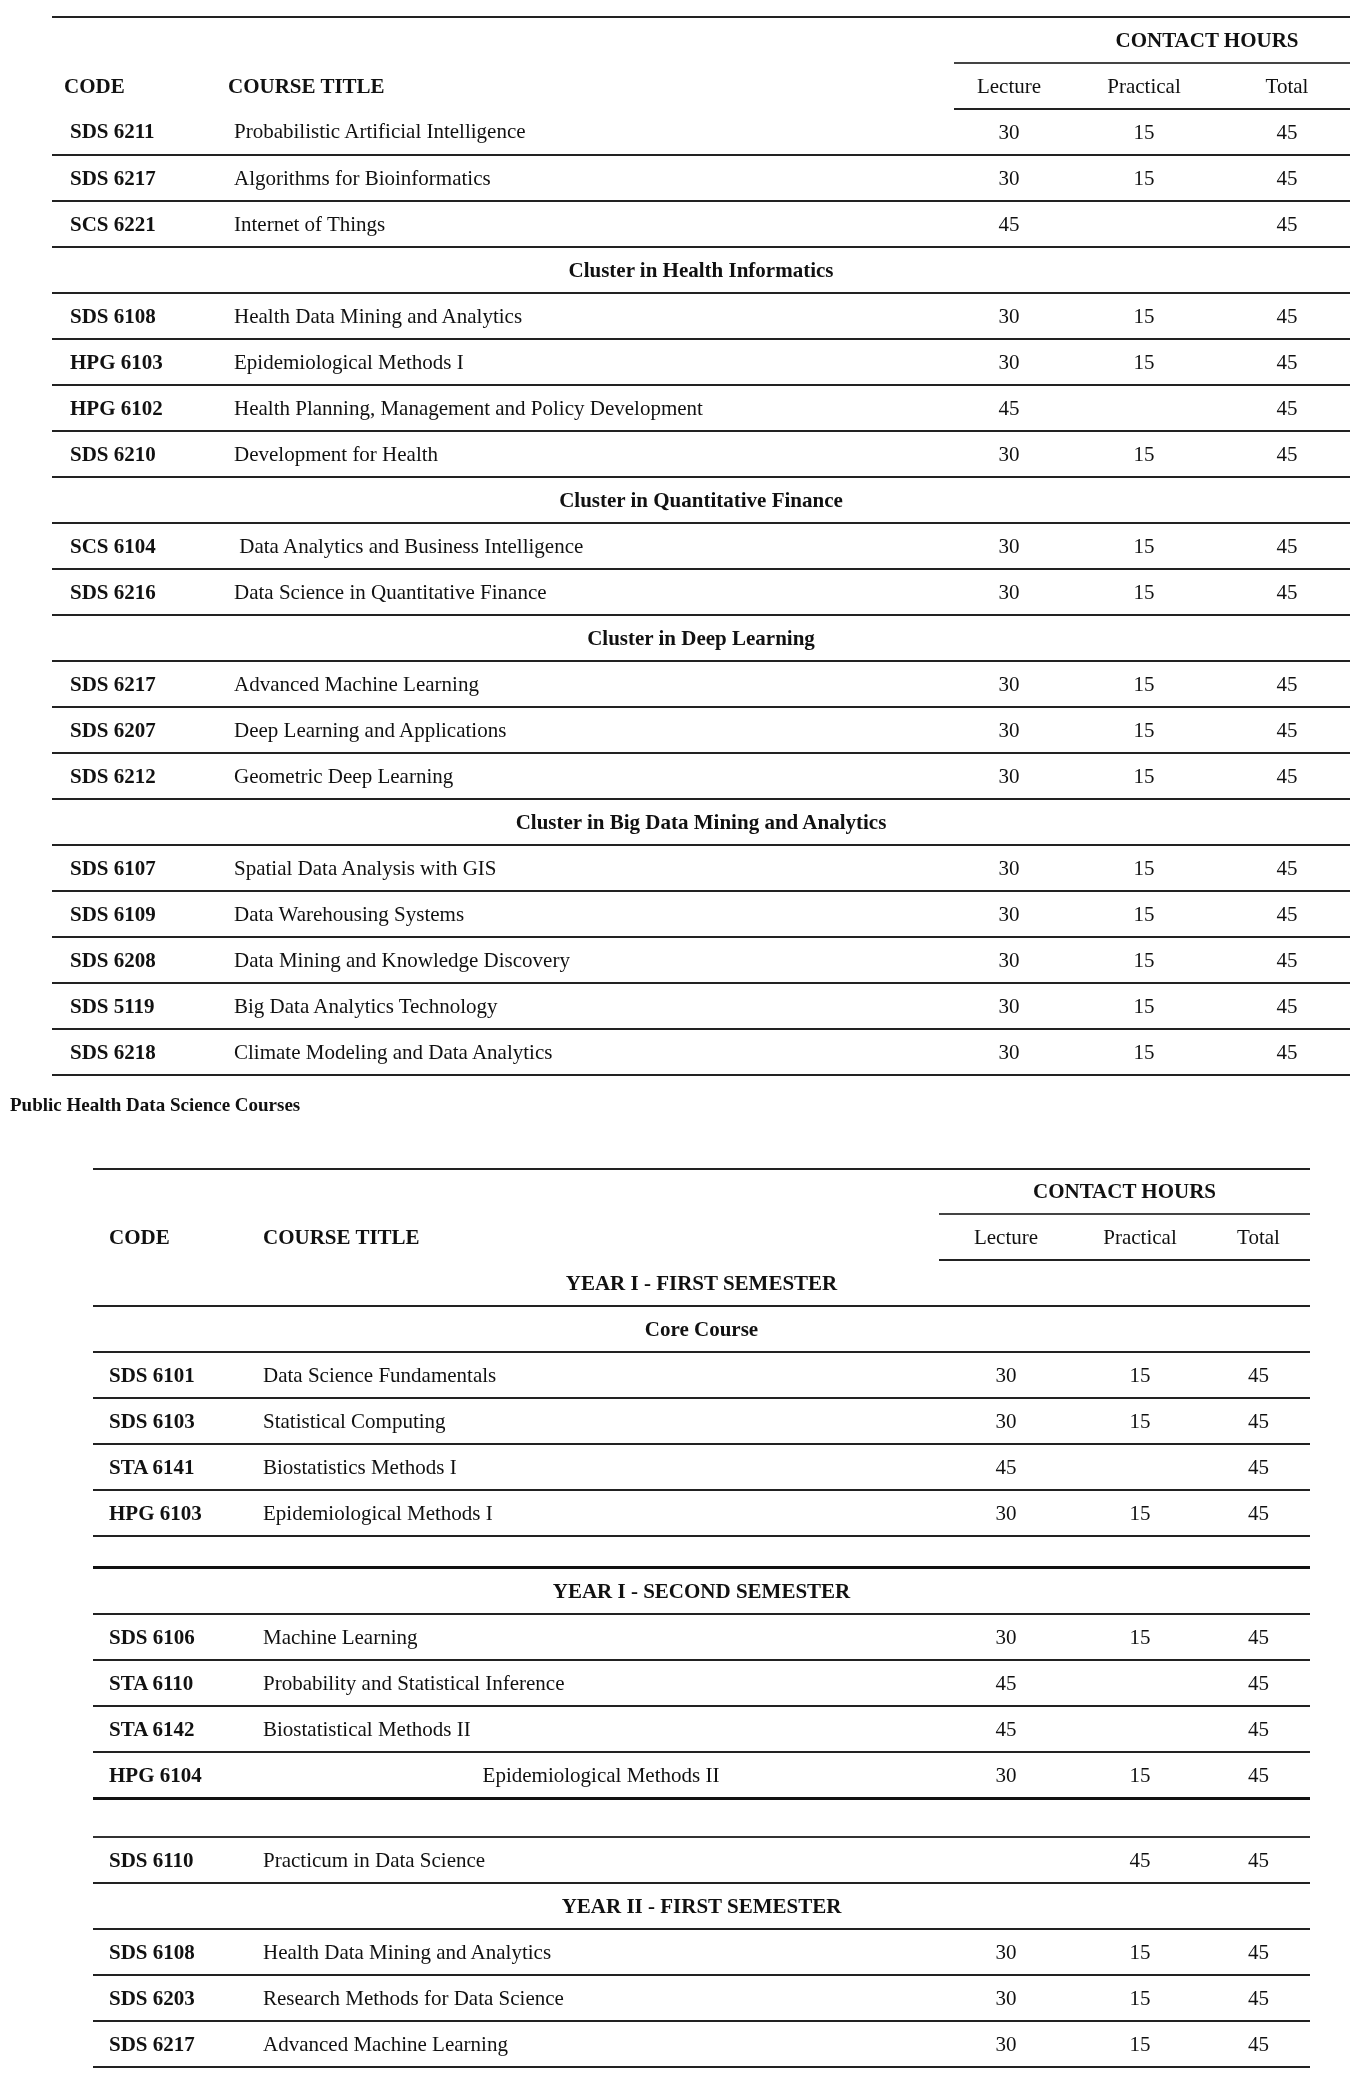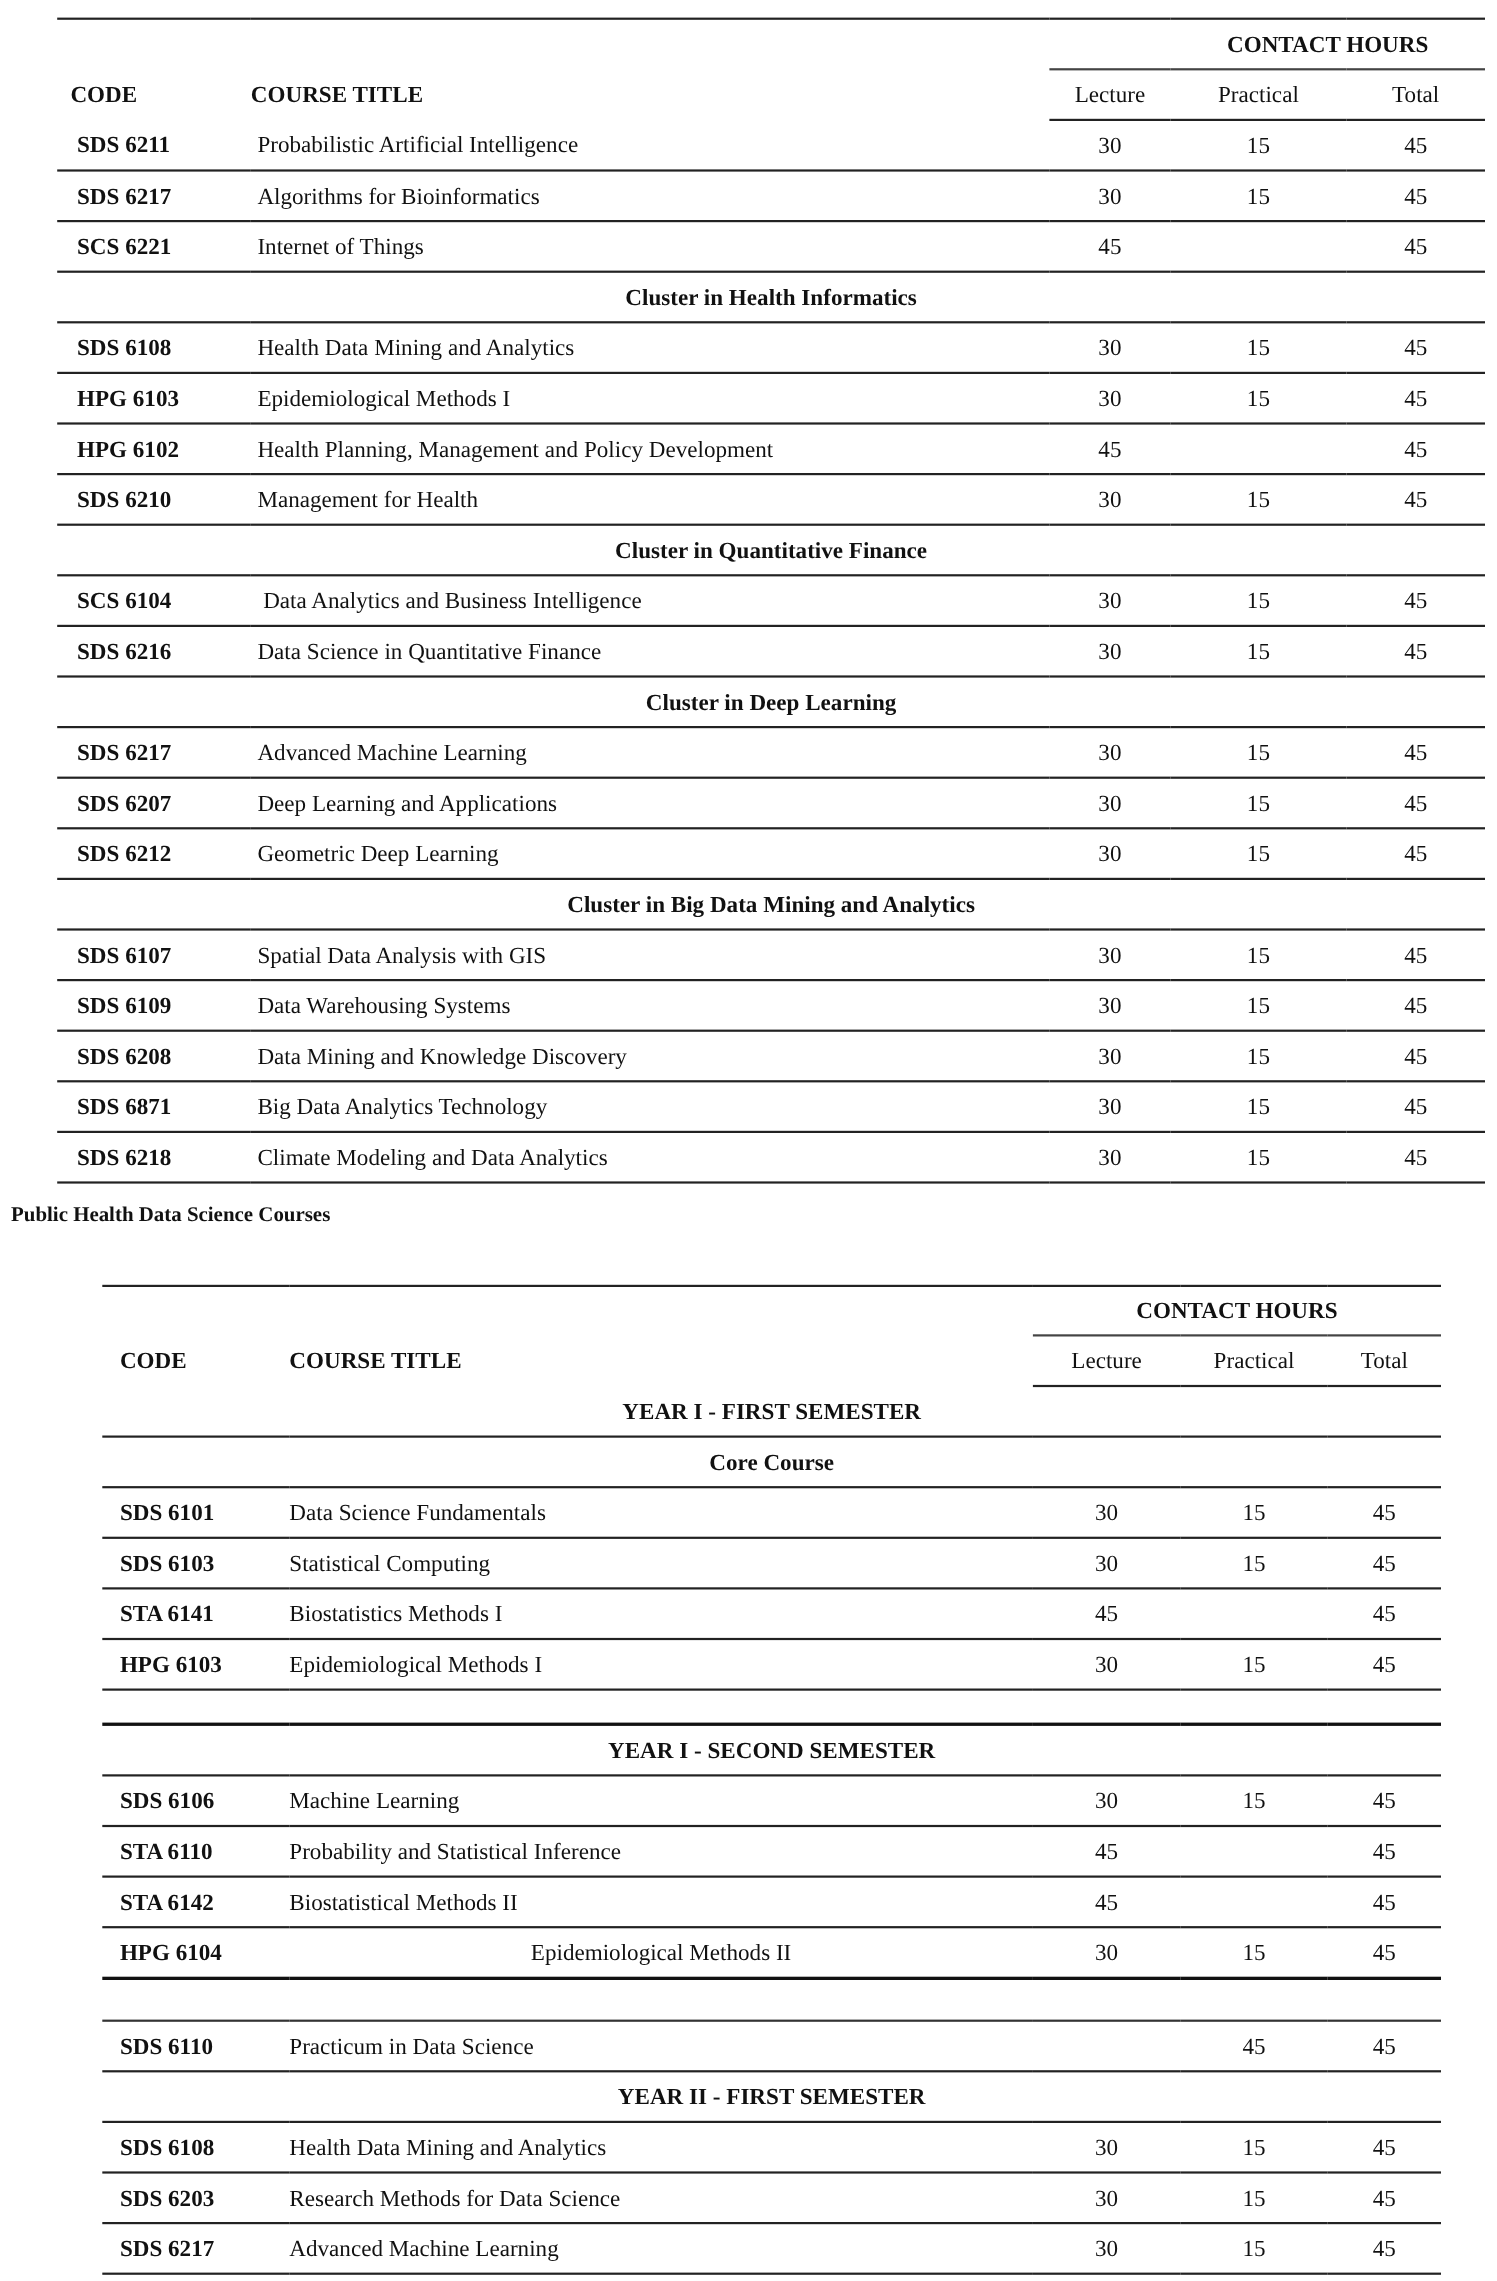--- a/index.html
+++ b/index.html
@@ -108,21 +108,21 @@
       </tr>
       <tr class="rowline">
         <td class="codecell code">HPG 6102</td>
         <td class="titlecell" style="white-space: pre; margin-left: 38px;">Health Planning, Management and Policy Development</td>
         <td class="c">45</td>
         <td class="c"></td>
         <td class="c">45</td>
       </tr>
       <tr class="rowline">
         <td class="codecell code">SDS 6210</td>
-        <td class="titlecell" style="white-space: pre;">Management for Health</td>
+        <td class="titlecell" style="white-space: pre;">Development for Health</td>
         <td class="c">30</td>
         <td class="c">15</td>
         <td class="c">45</td>
       </tr>
       <tr class="section">
         <td colspan="5">Cluster in Quantitative Finance</td>
       </tr>
       <tr class="rowline">
         <td class="codecell code">SCS 6104</td>
         <td class="titlecell" style="white-space: pre;"> Data Analytics and Business Intelligence</td>
@@ -179,21 +179,21 @@
         <td class="c">45</td>
       </tr>
       <tr class="rowline">
         <td class="codecell code">SDS 6208</td>
         <td class="titlecell" style="white-space: pre;">Data Mining and Knowledge Discovery</td>
         <td class="c">30</td>
         <td class="c">15</td>
         <td class="c">45</td>
       </tr>
       <tr class="rowline">
-        <td class="codecell code">SDS 6871</td>
+        <td class="codecell code">SDS 5119</td>
         <td class="titlecell" style="white-space: pre;">Big Data Analytics Technology</td>
         <td class="c">30</td>
         <td class="c">15</td>
         <td class="c">45</td>
       </tr>
       <tr class="rowline">
         <td class="codecell code">SDS 6218</td>
         <td class="titlecell" style="white-space: pre;">Climate Modeling and Data Analytics</td>
         <td class="c">30</td>
         <td class="c">15</td>

